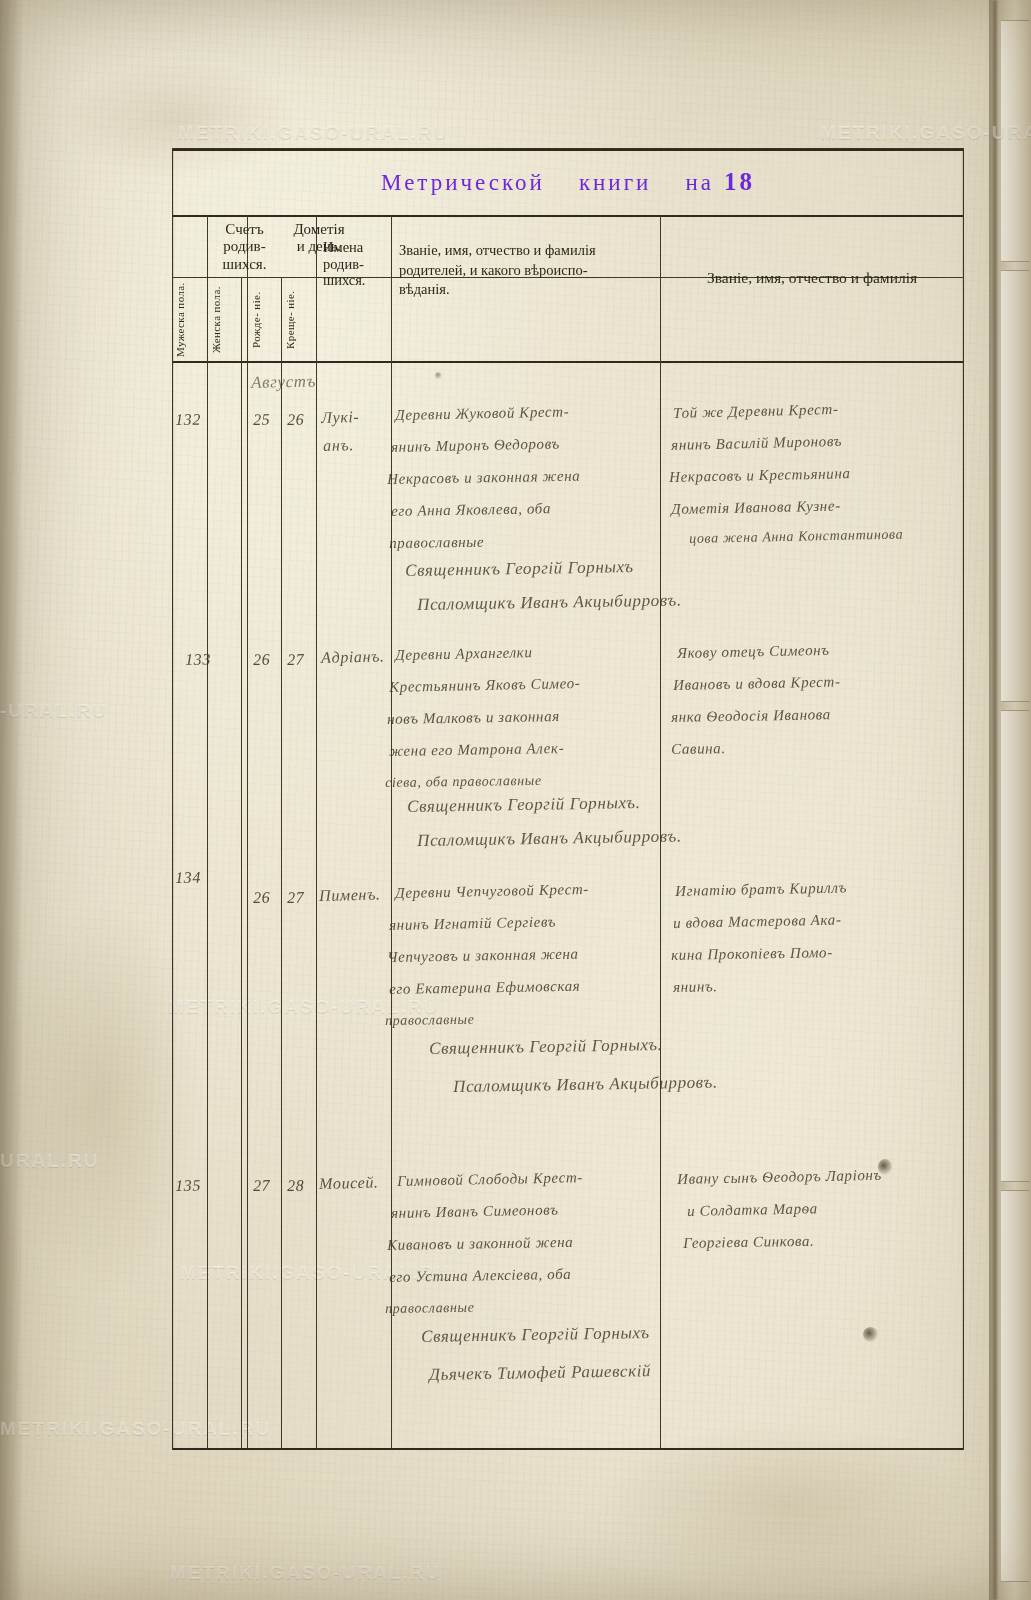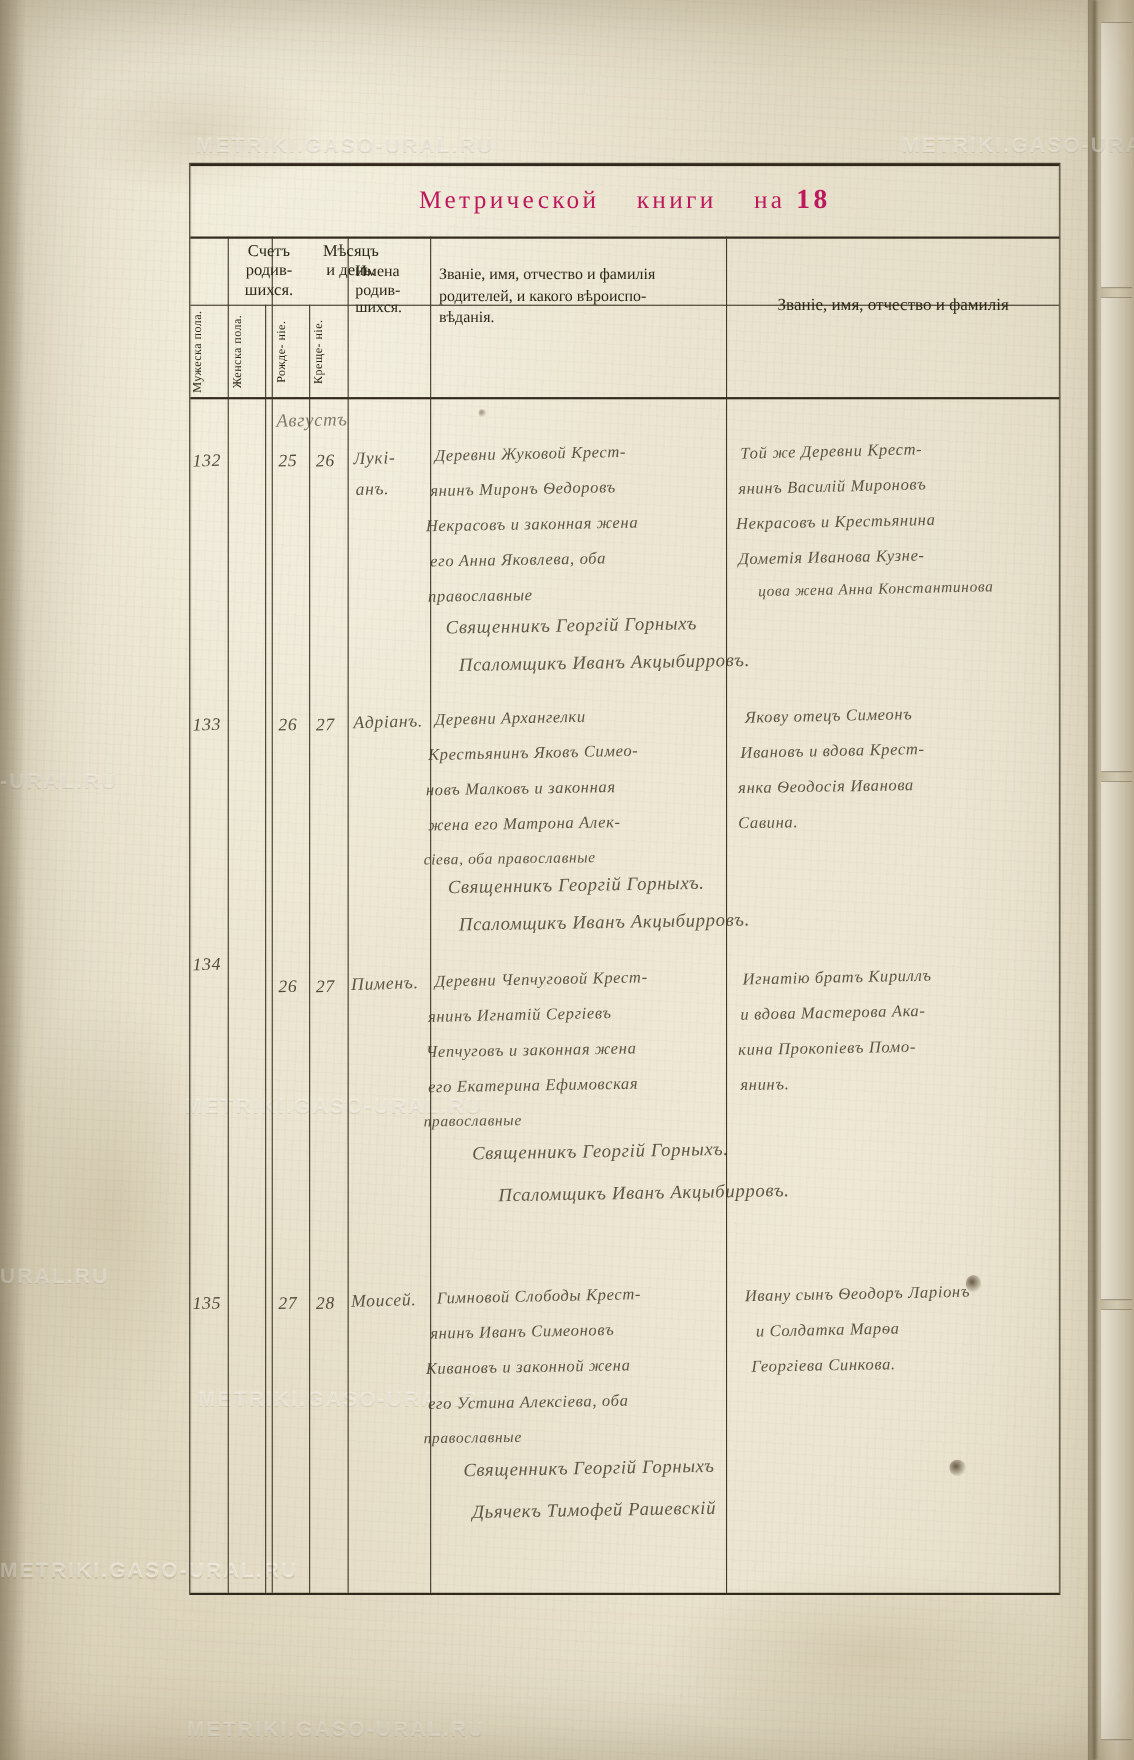--- a/index.html
+++ b/index.html
@@ -111,21 +111,21 @@
     width: 100%;
     height: 66px;
     display: flex;
     align-items: center;
     justify-content: center;
   }
   .title-text {
     font-family: "Liberation Serif", serif;
     font-size: 23px;
     letter-spacing: 3px;
-    color: #be185d;
+    color: #6d28d9;
   }
   .title-text .sp { display: inline-block; width: 34px; }
   .title-num {
     font-weight: 700;
     font-size: 25px;
     margin-left: 10px;
   }
   .hdr {
     position: absolute;
     color: #2c2819;
@@ -224,21 +224,21 @@
 
     <div class="hdr small" style="left:0px;top:72px;width:143px;">
       <div>Счетъ</div>
       <div>родив-</div>
       <div>шихся.</div>
     </div>
     <div class="hdr vert" style="left:2px;top:132px;width:30px;height:78px;">Мужеска пола.</div>
     <div class="hdr vert" style="left:38px;top:132px;width:30px;height:78px;">Женска пола.</div>
 
     <div class="hdr small" style="left:74px;top:72px;width:144px;">
-      <div>Мѣсяцъ</div>
+      <div>Дометія</div>
       <div>и день.</div>
     </div>
     <div class="hdr vert" style="left:78px;top:132px;width:30px;height:78px;">Рожде- ніе.</div>
     <div class="hdr vert" style="left:112px;top:132px;width:30px;height:78px;">Креще- ніе.</div>
 
     <div class="hdr mid" style="left:146px;top:90px;width:72px;text-align:left;padding-left:4px;">
       <div>Имена</div>
       <div>родив-</div>
       <div>шихся.</div>
     </div>
@@ -266,21 +266,21 @@
     <div class="hw" style="left:218px;top:354px;transform:rotate(-1deg);">его Анна Яковлева, оба</div>
     <div class="hw" style="left:216px;top:386px;transform:rotate(-0.8deg);">православные</div>
     <div class="hw sig" style="left:232px;top:412px;transform:rotate(-1deg);">Священникъ Георгій Горныхъ</div>
     <div class="hw sig" style="left:244px;top:446px;transform:rotate(-1deg);">Псаломщикъ Иванъ Акцыбирровъ.</div>
     <div class="hw" style="left:500px;top:256px;transform:rotate(-1.4deg);">Той же Деревни Крест-</div>
     <div class="hw" style="left:498px;top:288px;transform:rotate(-1.4deg);">янинъ Василій Мироновъ</div>
     <div class="hw" style="left:496px;top:320px;transform:rotate(-1.2deg);">Некрасовъ и Крестьянина</div>
     <div class="hw" style="left:498px;top:352px;transform:rotate(-1.2deg);">Дометія Иванова Кузне-</div>
     <div class="hw" style="left:516px;top:382px;font-size:14px;transform:rotate(-1.2deg);">цова жена Анна Константинова</div>
 
-    <div class="hw num" style="left:2px;top:502px;transform:rotate(-1deg);">133</div>
+    <div class="hw num" style="left:2px;top:502px;transform:rotate(-1deg);padding-left:10px;">133</div>
     <div class="hw num" style="left:80px;top:502px;transform:rotate(-1deg);">26</div>
     <div class="hw num" style="left:114px;top:502px;transform:rotate(-1deg);">27</div>
     <div class="hw name" style="left:148px;top:500px;transform:rotate(-1.5deg);">Адріанъ.</div>
     <div class="hw" style="left:222px;top:498px;transform:rotate(-1.2deg);">Деревни Архангелки</div>
     <div class="hw" style="left:216px;top:530px;transform:rotate(-1.2deg);">Крестьянинъ Яковъ Симео-</div>
     <div class="hw" style="left:214px;top:562px;transform:rotate(-1deg);">новъ Малковъ и законная</div>
     <div class="hw" style="left:216px;top:594px;transform:rotate(-1deg);">жена его Матрона Алек-</div>
     <div class="hw" style="left:212px;top:626px;font-size:14px;transform:rotate(-0.8deg);">сіева, оба православные</div>
     <div class="hw sig" style="left:234px;top:648px;transform:rotate(-1deg);">Священникъ Георгій Горныхъ.</div>
     <div class="hw sig" style="left:244px;top:682px;transform:rotate(-1deg);">Псаломщикъ Иванъ Акцыбирровъ.</div>

